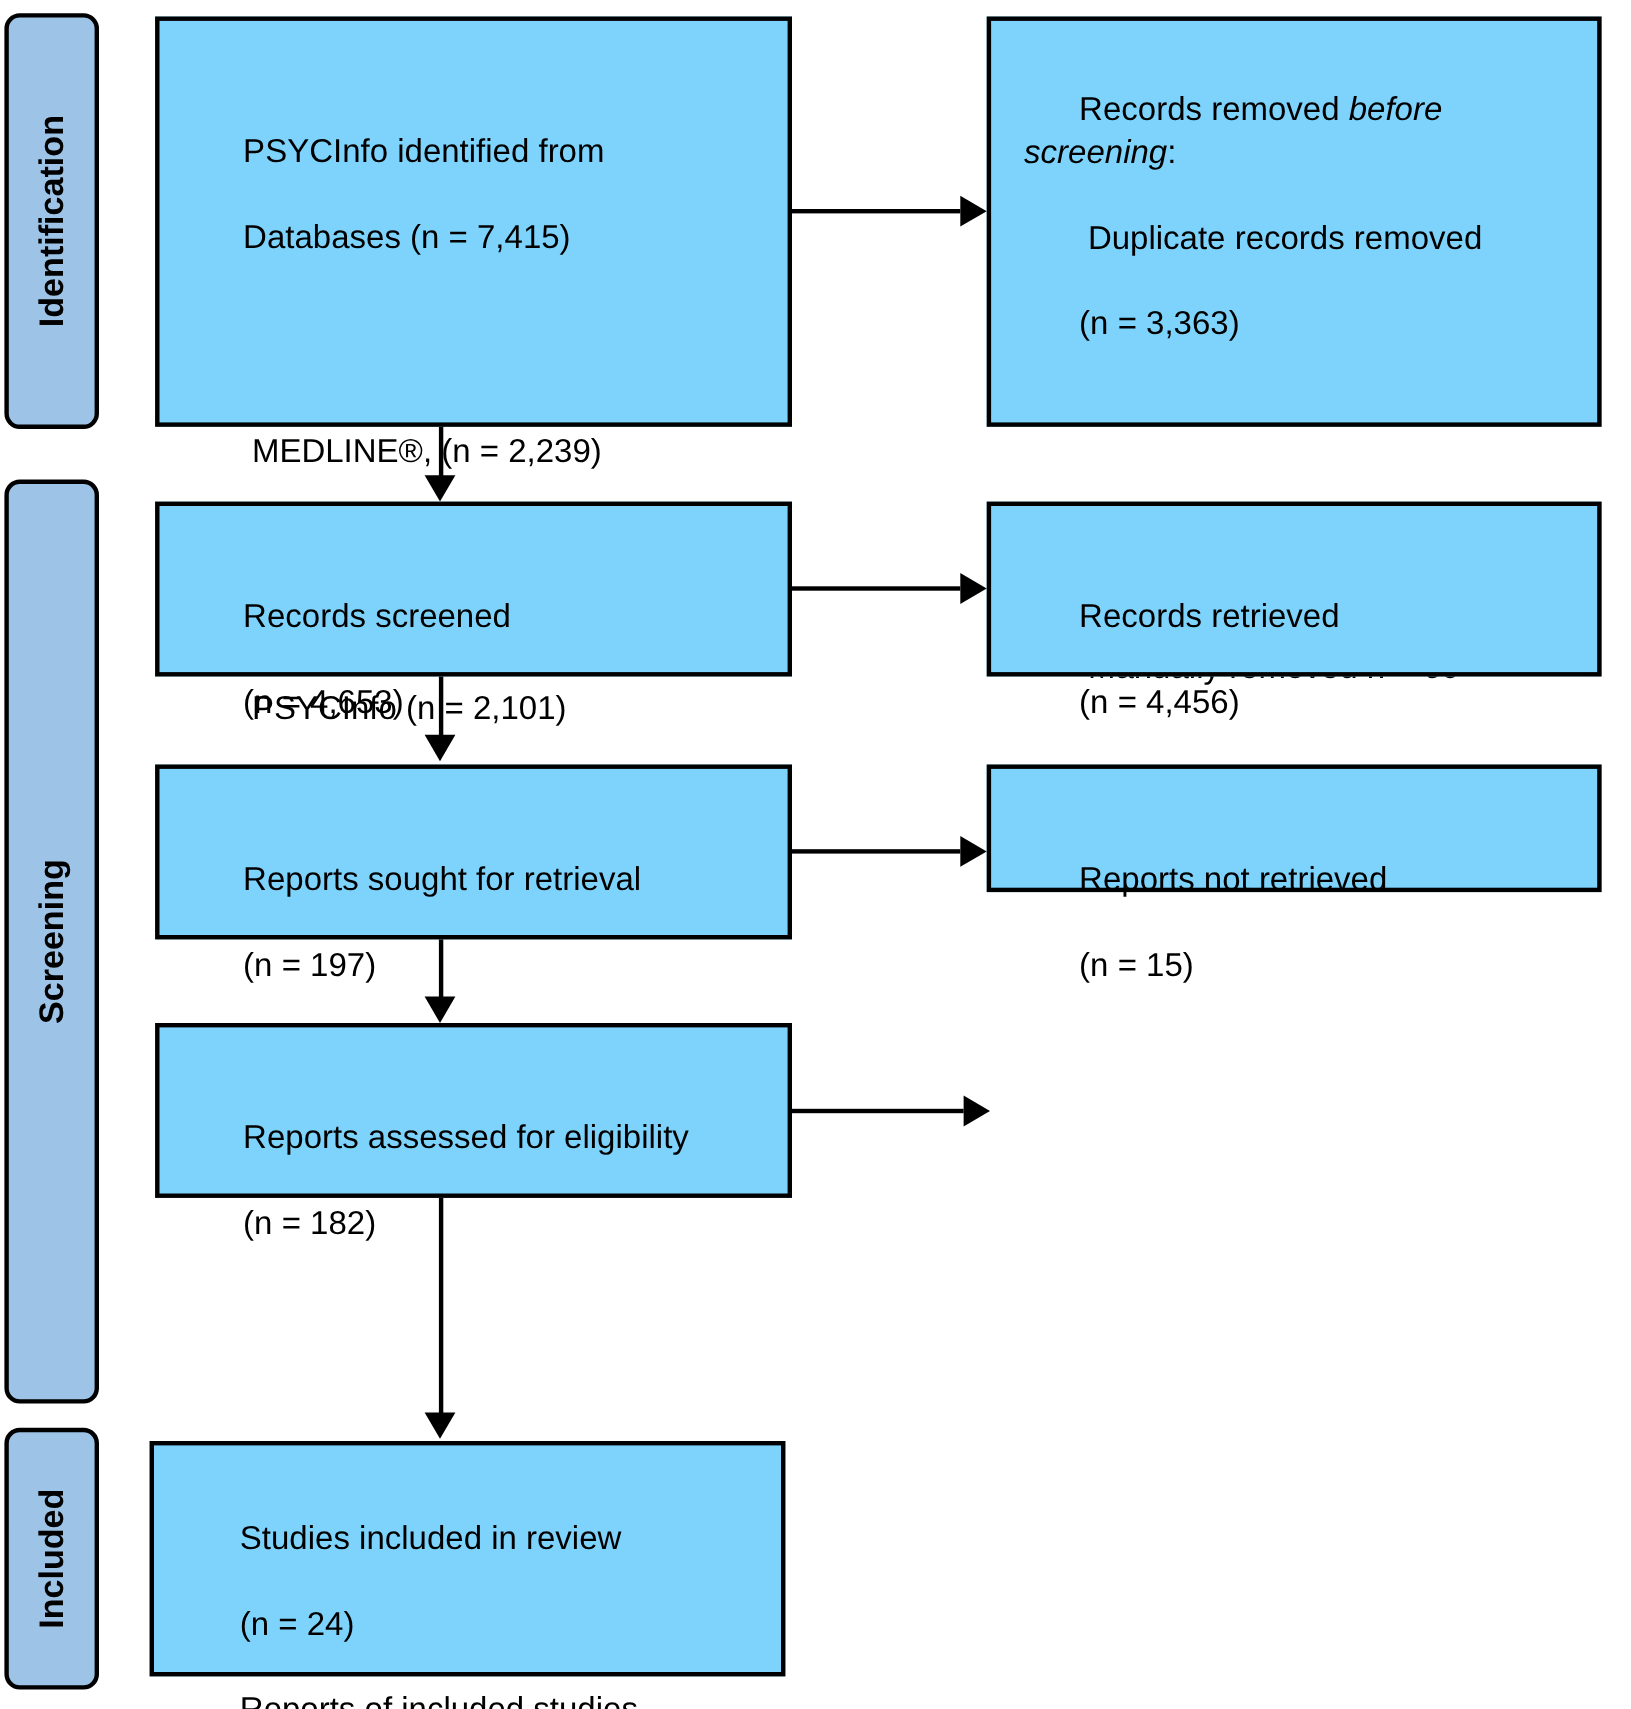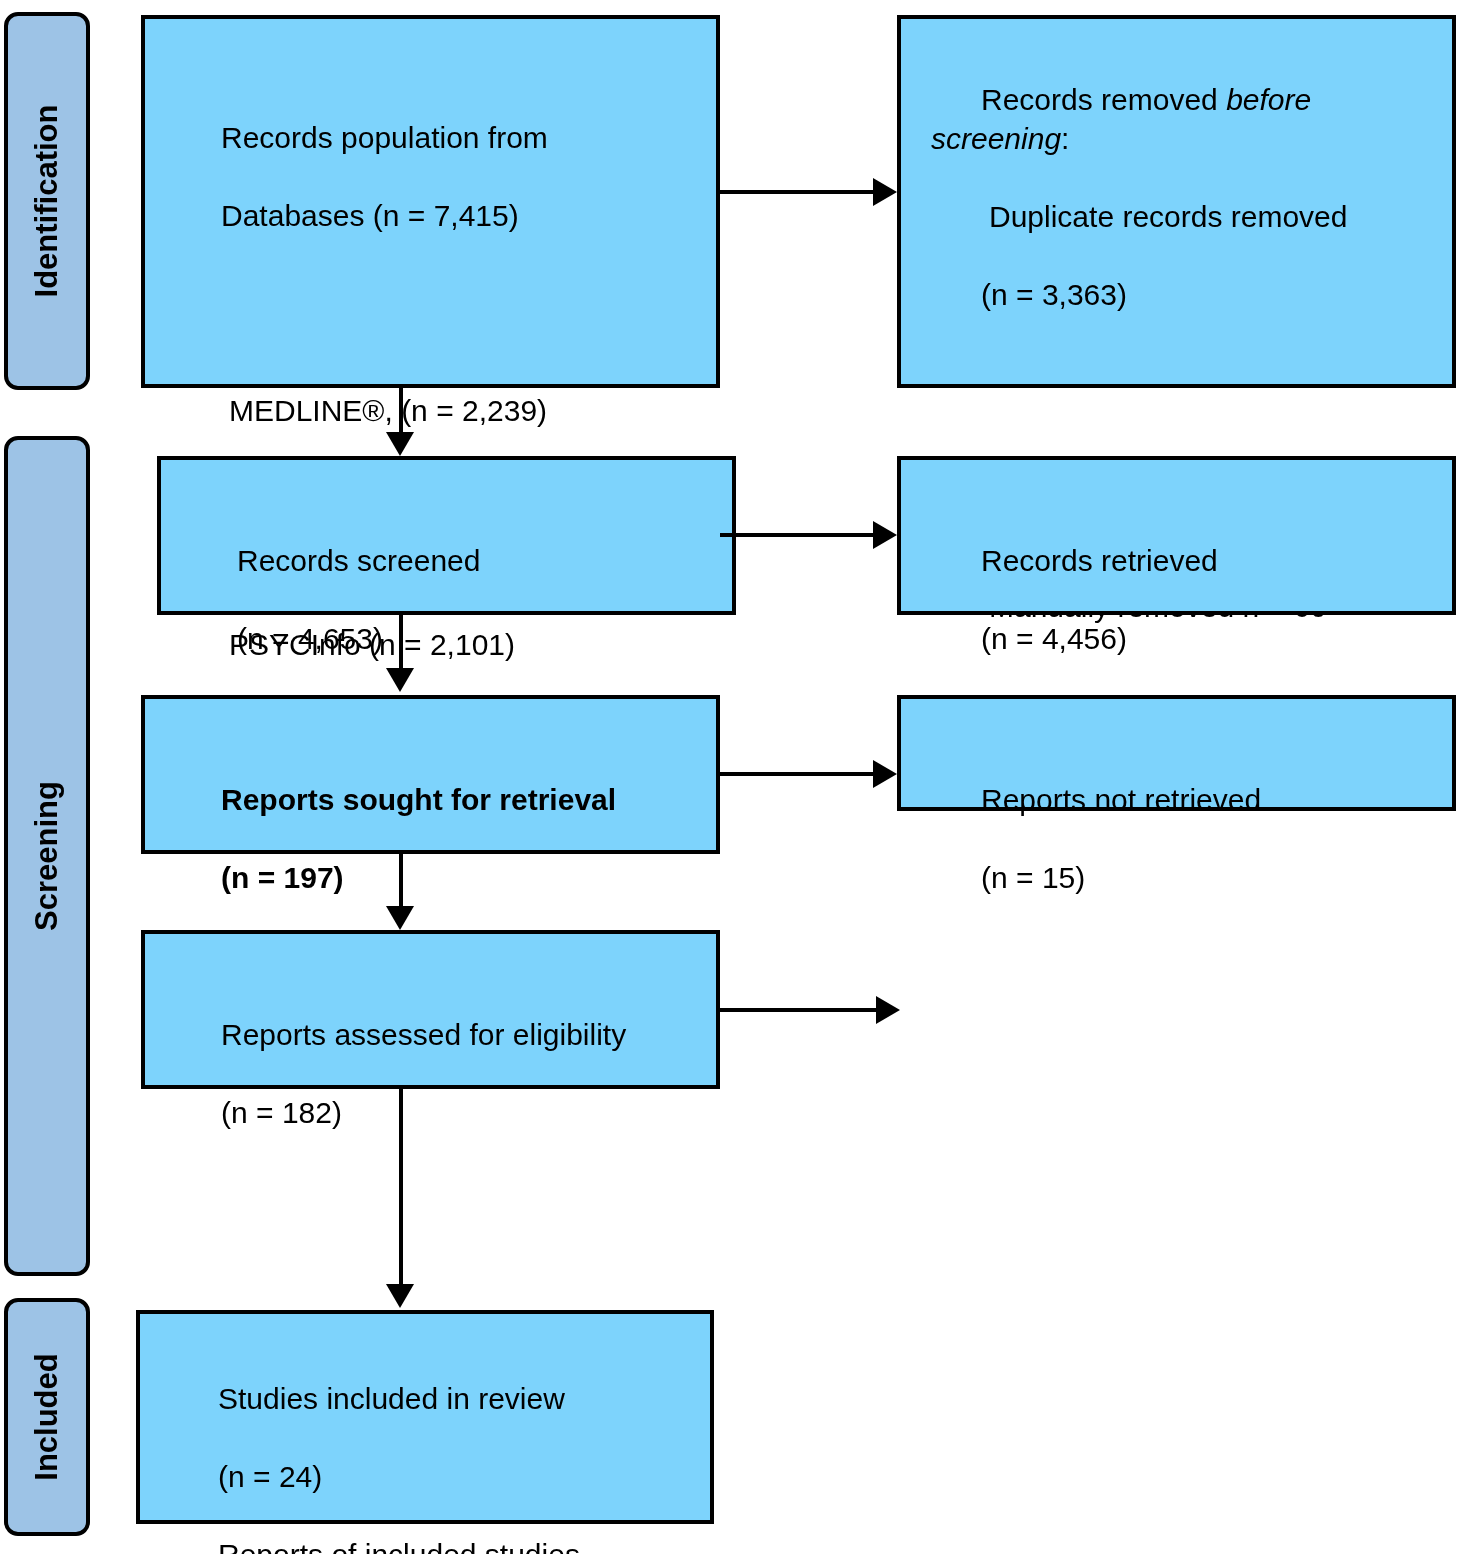--- a/index.html
+++ b/index.html
@@ -97,21 +97,21 @@
   <div class="stage" style="left:4px; top:436px; width:86px; height:840px;">
     <span class="stage-label">Screening</span>
   </div>
 
   <div class="stage" style="left:4px; top:1298px; width:86px; height:238px;">
     <span class="stage-label">Included</span>
   </div>
 
   <div class="box" style="left:141px; top:15px; width:579px; height:373px;">
     <div class="box-text" style="top:60px;">
-      <span>Records population from</span><br>
+      <span>PSYCInfo identified from</span><br>
       <span>Databases (n = 7,415)</span><br>
       <br>
       <span class="indent">MEDLINE®, (n = 2,239)</span>
       <span class="indent">Embase (n = 3,075)</span>
       <span class="indent">PSYCInfo (n = 2,101)</span>
     </div>
   </div>
 
   <div class="box" style="left:897px; top:15px; width:559px; height:373px;">
     <div class="box-text" style="top:22px; left:30px; right:10px;">
@@ -123,41 +123,41 @@
       <span class="indent">Manually removed n = 60</span>
     </div>
   </div>
 
   <div class="hline" style="left:720px; top:190px; width:153px;"></div>
   <div class="arrow-right" style="left:873px; top:178px;"></div>
 
   <div class="vline" style="left:399px; top:388px; height:47px;"></div>
   <div class="arrow-down" style="left:386px; top:432px;"></div>
 
-  <div class="box" style="left:157px; top:456px; width:579px; height:159px;">
+  <div class="box" style="left:141px; top:456px; width:579px; height:159px;">
     <div class="box-text" style="top:42px;">
       <span>Records screened</span><br>
       <span>(n = 4,653)</span>
     </div>
   </div>
 
   <div class="box" style="left:897px; top:456px; width:559px; height:159px;">
     <div class="box-text" style="top:42px; left:30px;">
       <span>Records retrieved</span><br>
       <span>(n = 4,456)</span>
     </div>
   </div>
 
   <div class="hline" style="left:720px; top:533px; width:153px;"></div>
   <div class="arrow-right" style="left:873px; top:521px;"></div>
 
   <div class="vline" style="left:399px; top:615px; height:55px;"></div>
   <div class="arrow-down" style="left:386px; top:668px;"></div>
 
-  <div class="box" style="left:141px; top:695px; width:579px; height:159px;font-weight:bold;">
+  <div class="box" style="left:141px; top:695px; width:579px; height:159px;">
     <div class="box-text" style="top:42px;">
       <span>Reports sought for retrieval</span><br>
       <span>(n = 197)</span>
     </div>
   </div>
 
   <div class="box" style="left:897px; top:695px; width:559px; height:116px;padding-left:33px;">
     <div class="box-text" style="top:42px; left:30px;">
       <span>Reports not retrieved</span><br>
       <span>(n = 15)</span>

